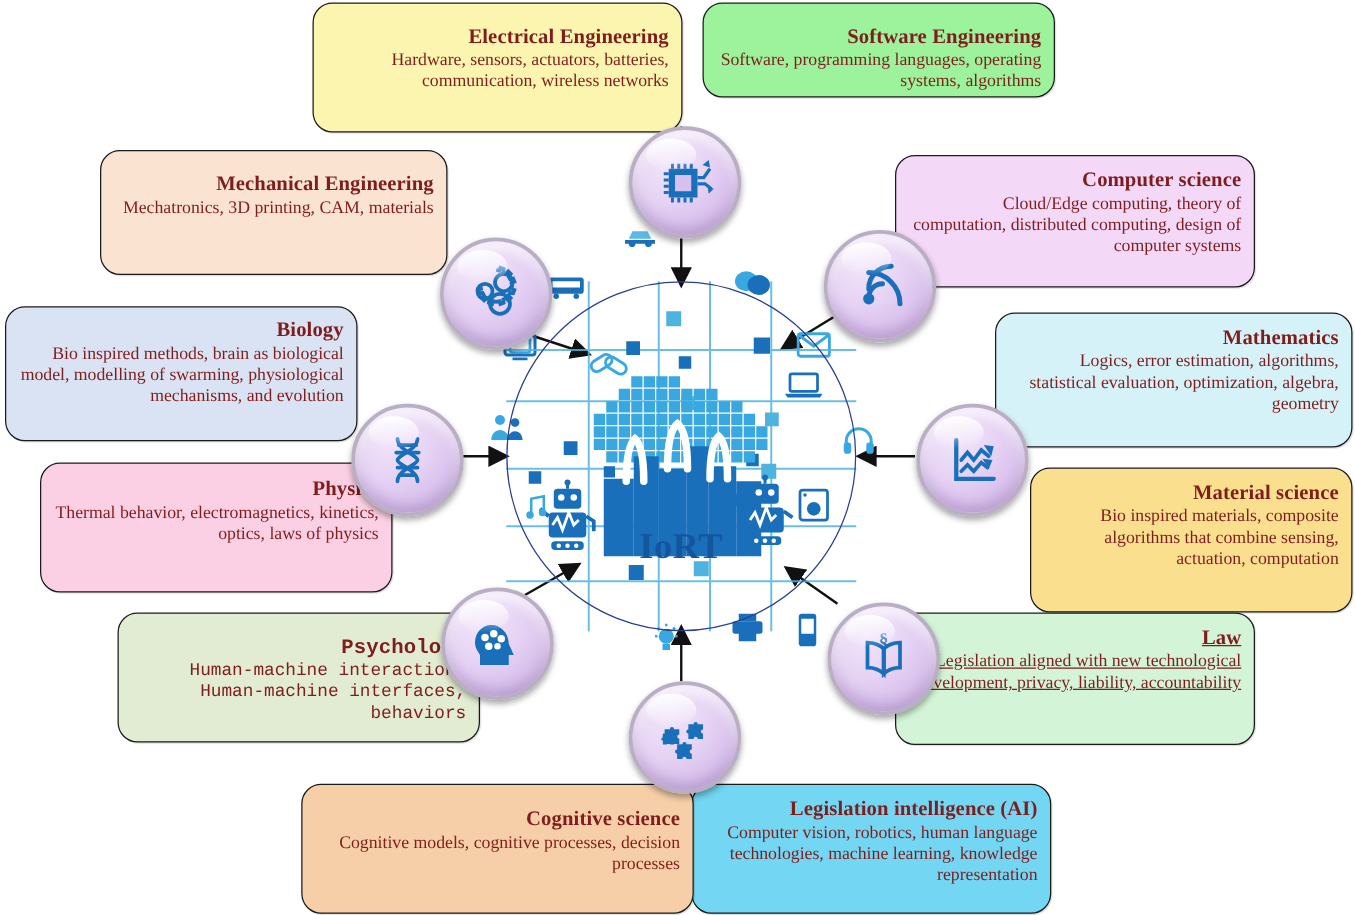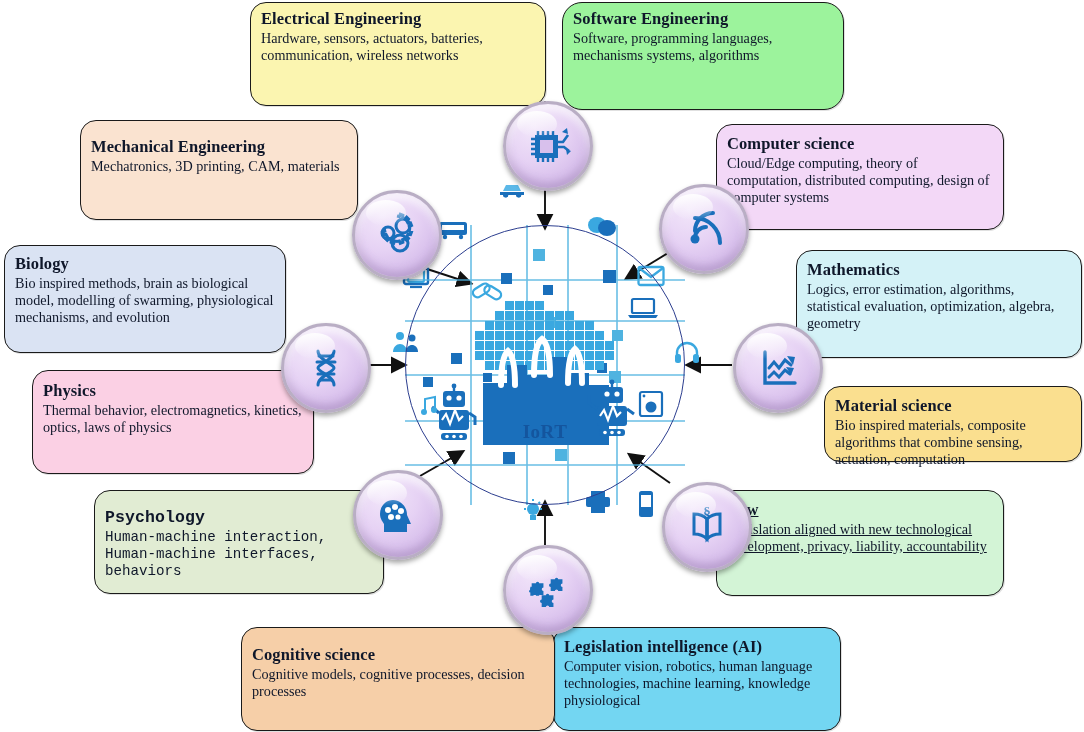--- a/index.html
+++ b/index.html
@@ -3,22 +3,22 @@
 <meta charset="utf-8">
 <title>IoRT Multidisciplinary Diagram</title>
 <style>
   html,body{margin:0;padding:0;background:#ffffff;}
   body{width:1084px;height:732px;overflow:hidden;
        font-family:"Liberation Serif","DejaVu Serif",serif;}
   #stage{position:relative;width:1084px;height:732px;}
 
   
   .box{position:absolute;box-sizing:border-box;border:1.4px solid #1a1a1a;
-       border-radius:16px;padding:6px 10px 7px;text-align:left;
-       color:#0f172a;line-height:1.17;z-index:30;
+       border-radius:16px;padding:16px 10px 7px;text-align:right;
+       color:#7f1d1d;line-height:1.17;z-index:30;
        box-shadow:1px 1px 0 rgba(0,0,0,.12);}
   .box .t{font-weight:bold;font-size:16.5px;letter-spacing:.1px;margin-bottom:2px;display:block;}
   .box .d{font-size:14.2px;display:block;}
 
   
   #wires{position:absolute;left:0;top:0;width:1084px;height:732px;z-index:20;}
 
   
   .badge{position:absolute;width:84px;height:84px;border-radius:50%;z-index:45;
          background:radial-gradient(circle at 33% 27%, #f2e6fa 0%, #e6d2f4 42%, #d8c0ec 68%, #c3a9da 100%);
@@ -28,21 +28,21 @@
          display:flex;align-items:center;justify-content:center;}
   .badge svg{width:48px;height:48px;display:block;}
   .badge .gl{position:absolute;left:11px;top:7px;width:40px;height:26px;border-radius:50%;
              background:linear-gradient(180deg,rgba(255,255,255,.92),rgba(255,255,255,0));
              pointer-events:none;}
 
   
   #hub{position:absolute;left:405px;top:225px;width:280px;height:280px;z-index:25;}
   #hubcircle{position:absolute;inset:0;border:1.6px solid #2c3e8f;border-radius:50%;}
   #iort{position:absolute;left:0;right:0;top:196px;text-align:center;
-        font-size:19px;font-weight:bold;color:#14559e;letter-spacing:.5px;
+        font-size:29px;font-weight:bold;color:#14559e;letter-spacing:.5px;
         font-family:"Liberation Serif","DejaVu Serif",serif;}
   .bg-ico{position:absolute;z-index:22;}
   .bg-ico svg{display:block;}
 </style>
 </head>
 <body>
 
 <div id="stage">
 
   <svg id="wires" viewBox="0 0 1084 732">
@@ -451,48 +451,48 @@
         <path d="M17 12h14M15 18h18M16 30h16M18 36h12"></path>
       </g>
     </svg>
   </div>
 
   <div class="box" style="left:250px;top:2px;width:296px;height:104px;background:#fbf5b0;">
     <span class="t">Electrical Engineering</span>
     <span class="d">Hardware, sensors, actuators, batteries, communication, wireless networks</span>
   </div>
 
-  <div class="box" style="left:562px;top:2px;width:282px;height:108px;background:#9cf39c;border-radius:20px;">
+  <div class="box" style="left:562px;top:2px;width:282px;height:76px;background:#9cf39c;">
     <span class="t">Software Engineering</span>
-    <span class="d">Software, programming languages, mechanisms systems, algorithms</span>
+    <span class="d">Software, programming languages, operating systems, algorithms</span>
   </div>
 
   <div class="box" style="left:716px;top:124px;width:288px;height:106px;padding-top:9px;background:#f3d8f7;">
     <span class="t">Computer science</span>
     <span class="d">Cloud/Edge computing, theory of computation, distributed computing, design of computer systems</span>
   </div>
 
   <div class="box" style="left:796px;top:250px;width:286px;height:108px;padding-top:9px;background:#d4f2f7;">
     <span class="t">Mathematics</span>
     <span class="d">Logics, error estimation, algorithms, statistical evaluation, optimization, algebra, geometry</span>
   </div>
 
-  <div class="box" style="left:824px;top:386px;width:258px;height:76px;padding-top:9px;background:#fadf8f;">
+  <div class="box" style="left:824px;top:374px;width:258px;height:116px;padding-top:9px;background:#fadf8f;">
     <span class="t">Material science</span>
     <span class="d">Bio inspired materials, composite algorithms that combine sensing, actuation, computation</span>
   </div>
 
   <div class="box" style="left:716px;top:490px;width:288px;height:106px;padding-top:9px;background:#d3f4d6;text-decoration:underline;">
     <span class="t">Law</span>
     <span class="d">Legislation aligned with new technological development, privacy, liability, accountability</span>
   </div>
 
   <div class="box" style="left:553px;top:627px;width:288px;height:104px;padding-top:9px;background:#73d6f2;">
     <span class="t">Legislation intelligence (AI)</span>
-    <span class="d">Computer vision, robotics, human language technologies, machine learning, knowledge physiological</span>
+    <span class="d">Computer vision, robotics, human language technologies, machine learning, knowledge representation</span>
   </div>
 
   <div class="box" style="left:241px;top:627px;width:314px;height:104px;padding-top:17px;background:#f6cfa8;">
     <span class="t">Cognitive science</span>
     <span class="d">Cognitive models, cognitive processes, decision processes</span>
   </div>
 
   <div class="box" style="left:94px;top:490px;width:290px;height:104px;padding-top:17px;background:#e1ecd3;font-family:Liberation Mono, monospace;">
     <span class="t">Psychology</span>
     <span class="d">Human-machine interaction, Human-machine interfaces, behaviors</span>

